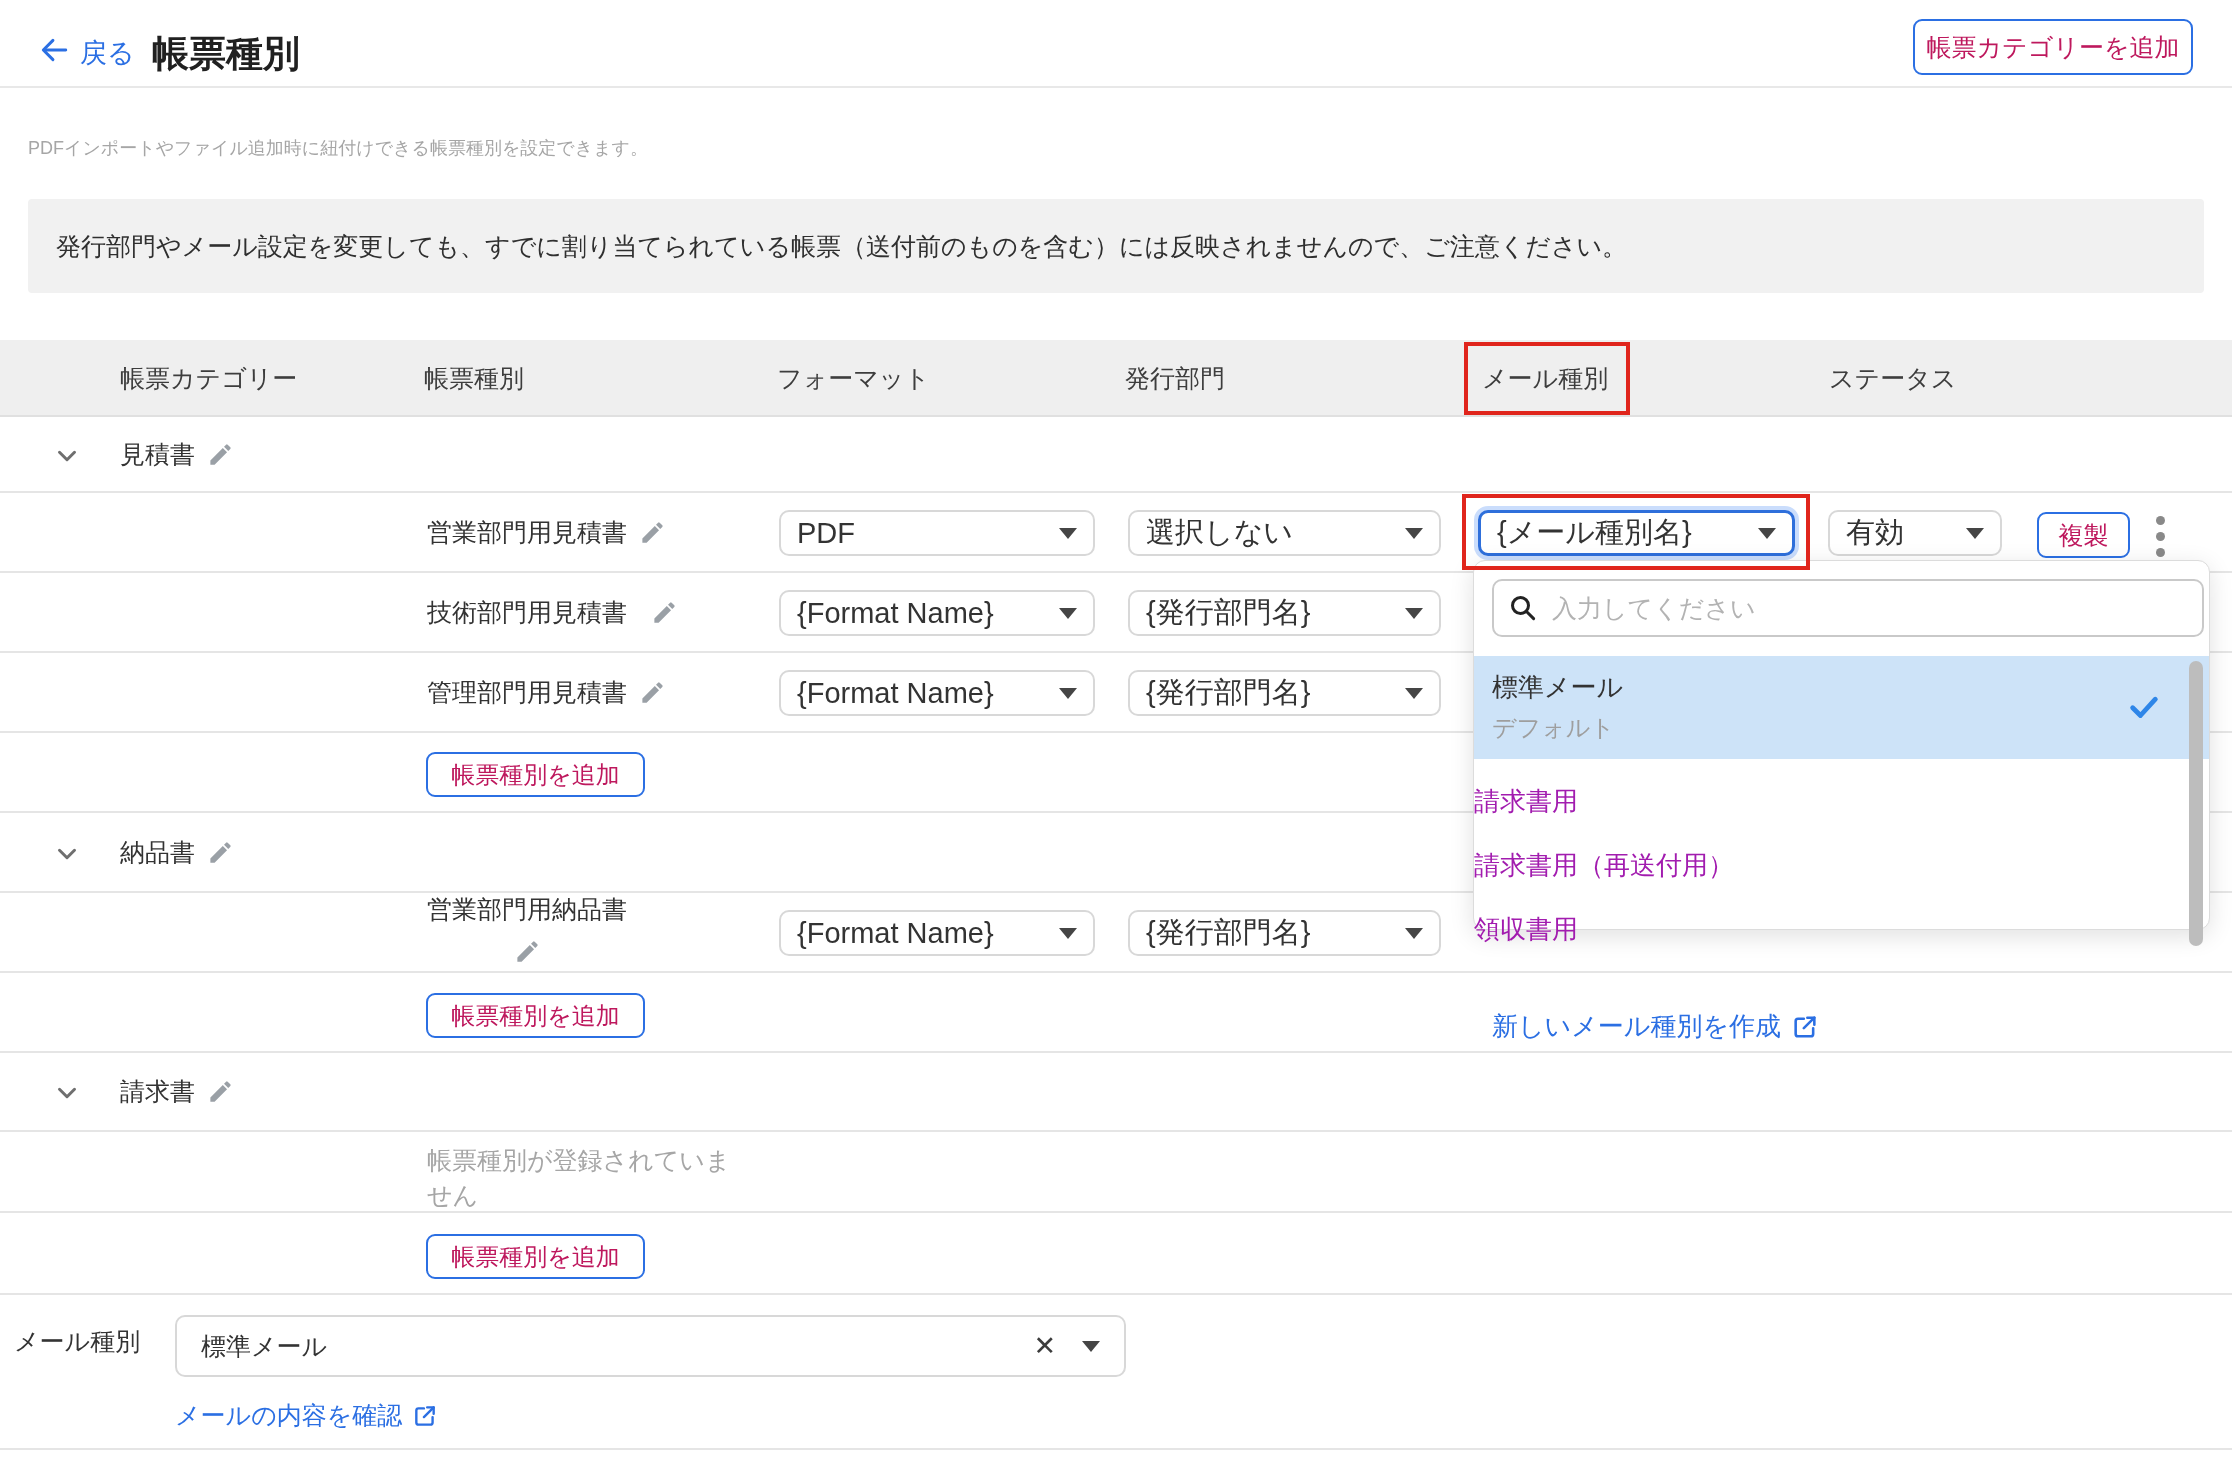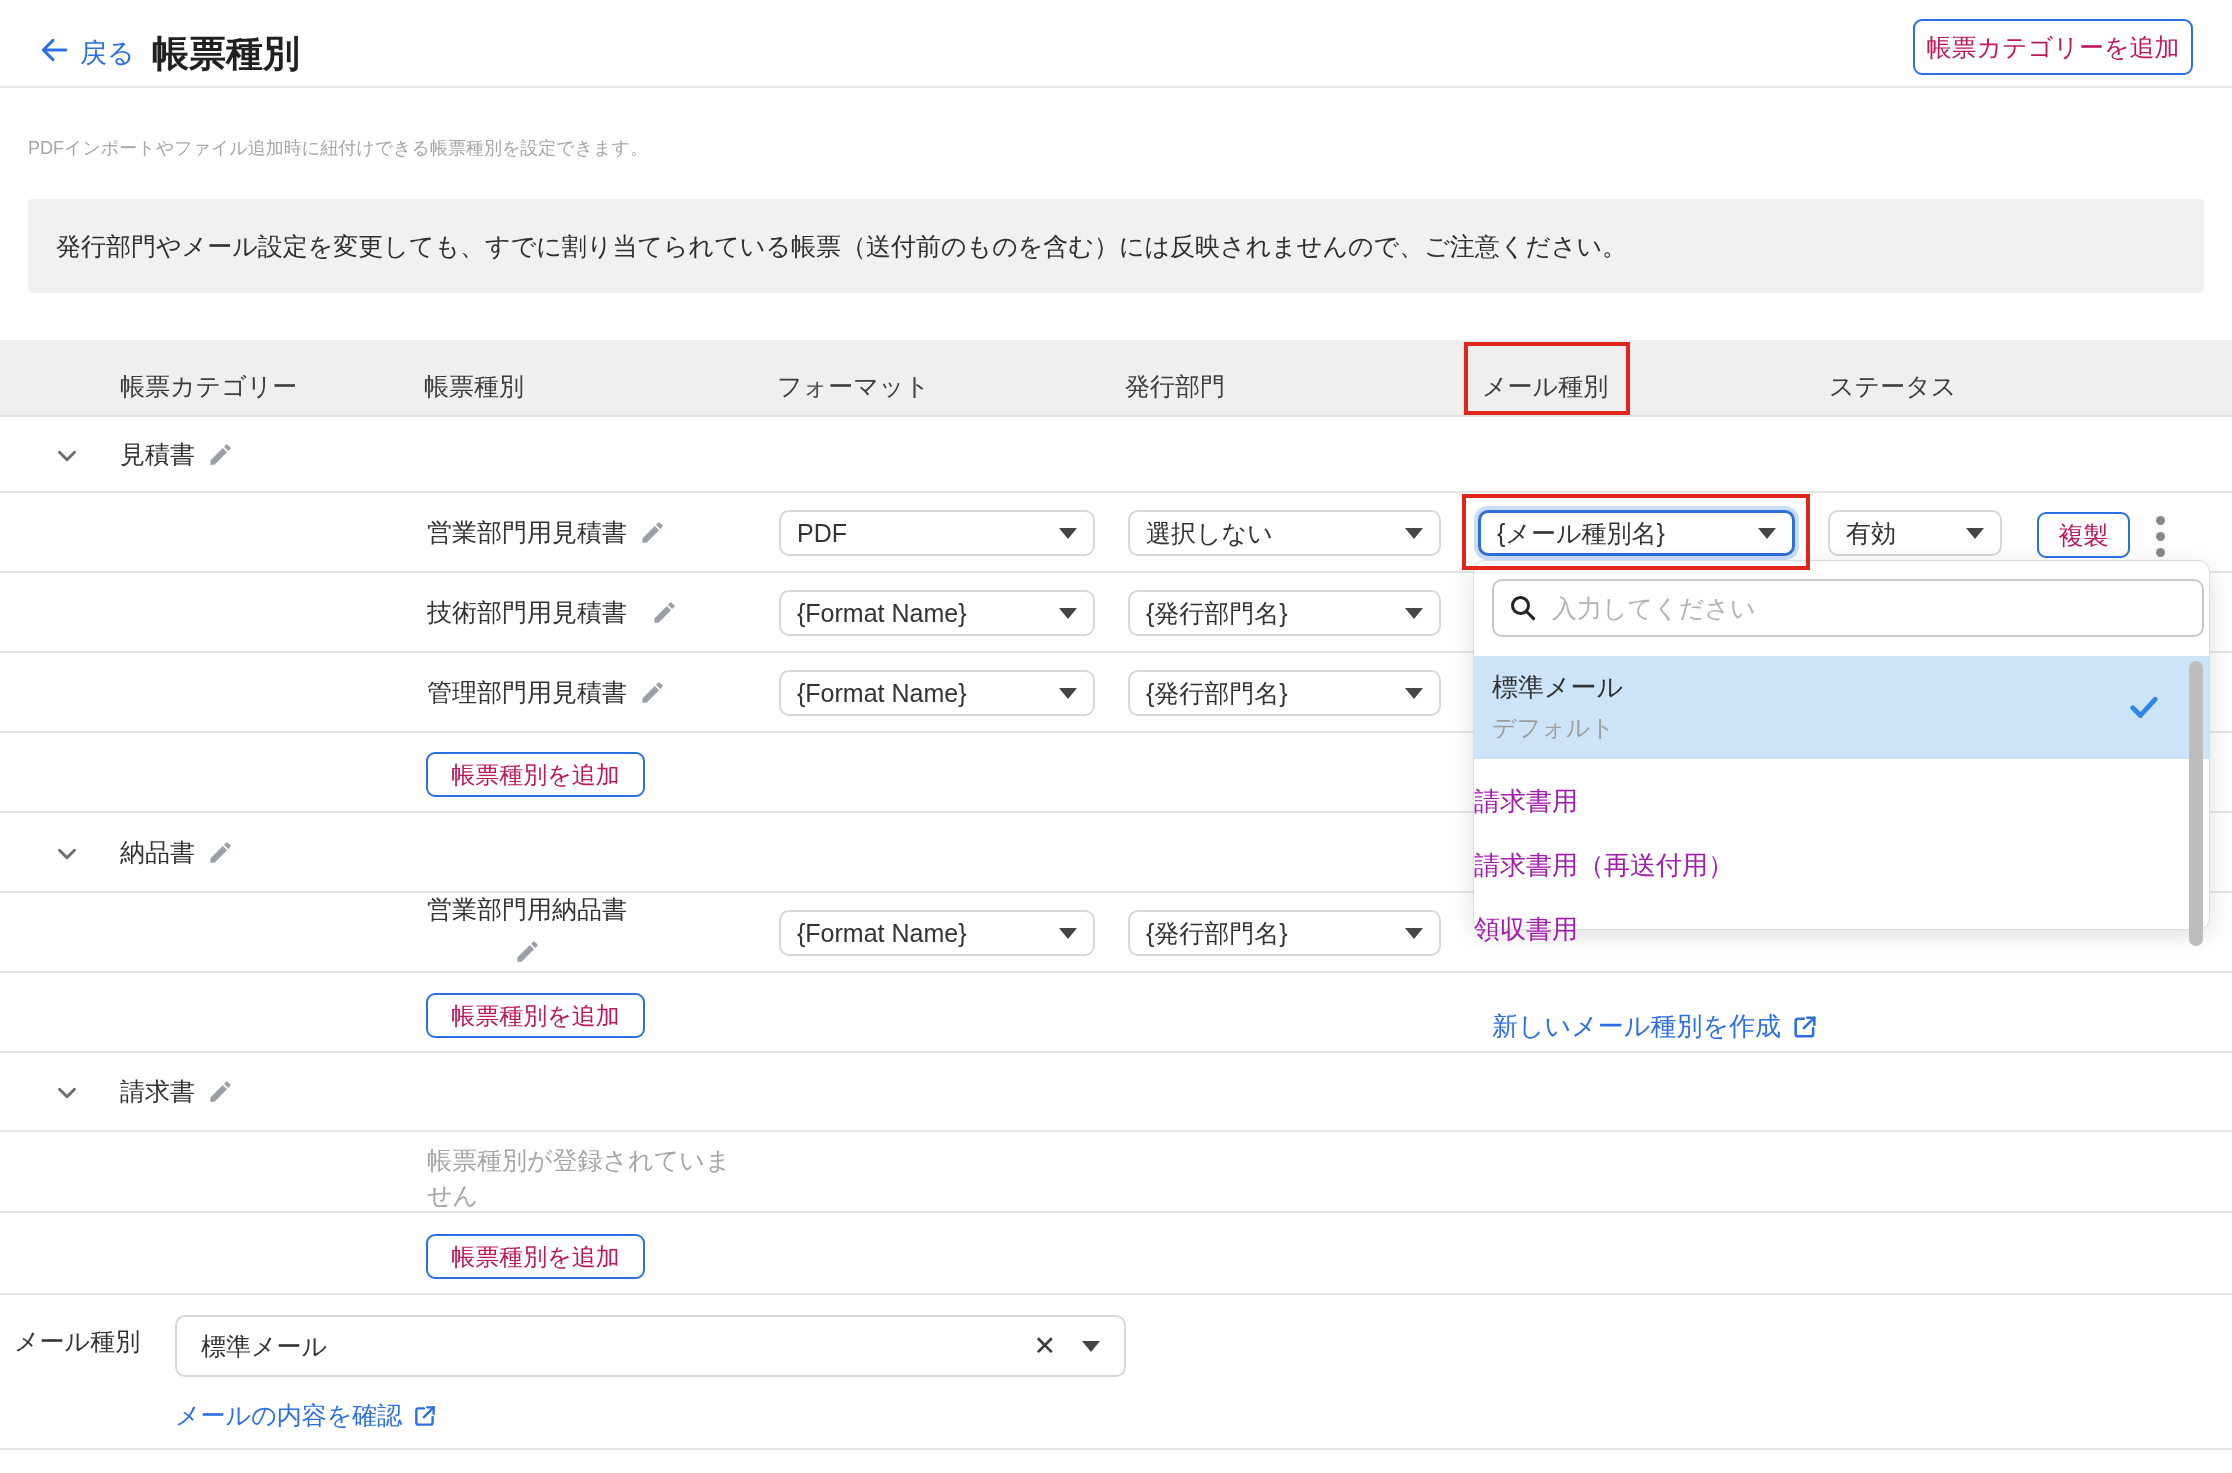--- a/index.html
+++ b/index.html
@@ -2,26 +2,26 @@
 <html><head>
 <meta charset="utf-8">
 <style>
   html,body{margin:0;padding:0;background:#fff;}
   body{font-family:"Liberation Sans","DejaVu Sans",sans-serif;color:#333;}
   #app{position:relative;width:2232px;height:1473px;background:#fff;overflow:hidden;}
   .abs{position:absolute;}
   .row{position:absolute;left:0;width:2232px;background:#fff;border-bottom:2px solid #e5e5e5;box-sizing:border-box;}
   .cell-text{position:absolute;font-size:25px;color:#333;white-space:nowrap;display:flex;align-items:center;gap:12px;}
   .muted{color:#a6a6a6;}
-  .select{position:absolute;height:46px;background:#fff;border:2px solid #d8d8d8;border-radius:10px;box-sizing:border-box;display:flex;align-items:center;justify-content:space-between;padding:0 16px;font-size:25px;color:#333;white-space:nowrap;cursor:pointer;}
+  .select{position:absolute;height:46px;background:#fff;border:2px solid #d8d8d8;border-radius:10px;box-sizing:border-box;display:flex;align-items:center;justify-content:space-between;padding:0 16px;font-size:29px;color:#333;white-space:nowrap;cursor:pointer;}
   .select .caret{width:0;height:0;border-left:9px solid transparent;border-right:9px solid transparent;border-top:11px solid #454545;margin-left:12px;flex:none;}
   .select.focused{border:3px solid #2e6fdb;box-shadow:0 0 0 4px rgba(66,133,244,.28);}
   .btn-blue{position:absolute;box-sizing:border-box;border:2px solid #2b6fe3;border-radius:9px;background:#fff;color:#be185d;display:flex;align-items:center;justify-content:center;cursor:pointer;white-space:nowrap;}
   .vsep{position:absolute;width:2px;background:#d2d2d2;top:355px;height:44px;}
-  .hdr{position:absolute;top:8px;height:77px;display:flex;align-items:center;font-size:25px;color:#3d3d3d;font-weight:500;white-space:nowrap;}
+  .hdr{position:absolute;top:0;height:77px;display:flex;align-items:center;font-size:25px;color:#3d3d3d;font-weight:500;white-space:nowrap;}
   .redbox{position:absolute;border:4px solid #e0251c;box-sizing:border-box;z-index:60;pointer-events:none;}
   .blue-link{color:#2b6fe3;display:inline-flex;align-items:center;gap:10px;cursor:pointer;white-space:nowrap;}
   .panel{position:absolute;left:1473px;top:560px;width:737px;height:370px;background:#fff;border:1px solid #dcdcdc;border-radius:12px;box-shadow:0 6px 24px rgba(0,0,0,.12);z-index:40;box-sizing:border-box;}
   .opt{position:absolute;left:0;width:100%;font-size:26px;color:#a21caf;display:flex;align-items:center;box-sizing:border-box;cursor:pointer;white-space:nowrap;}
   .kebab-dot{width:9px;height:9px;border-radius:50%;background:#898989;}
   svg{display:block;}
 </style>
 </head>
 <body>
 

